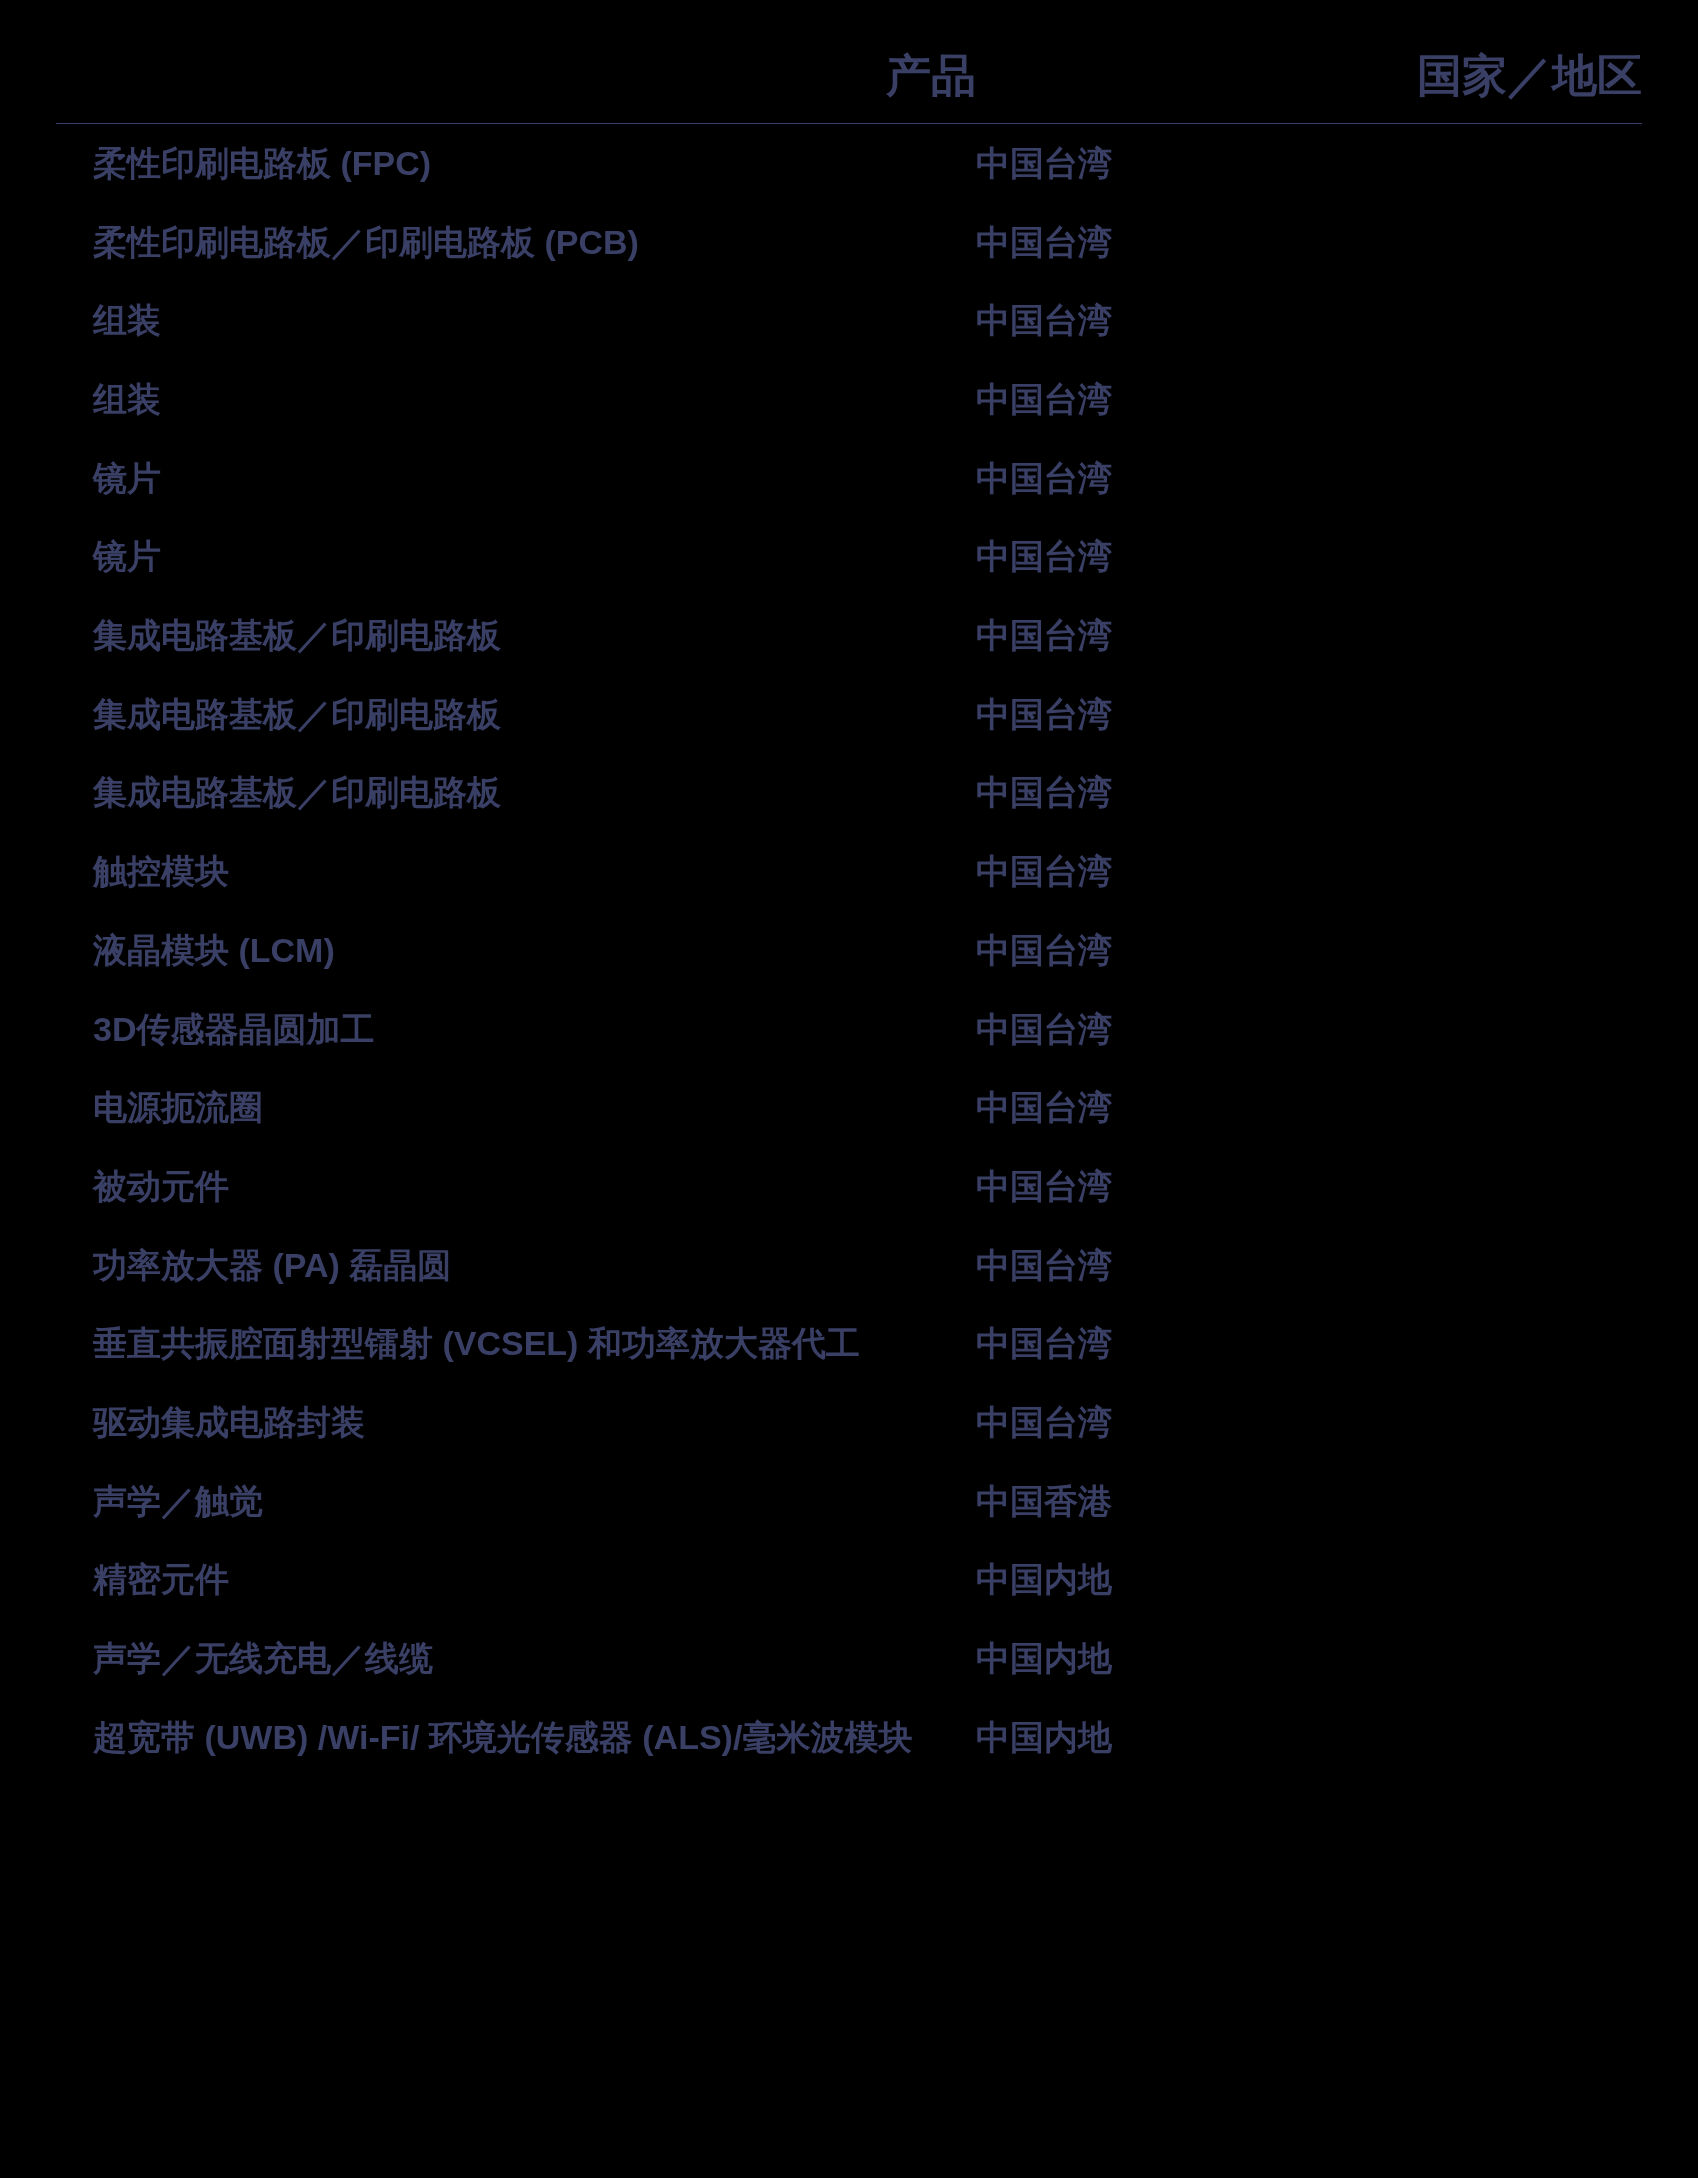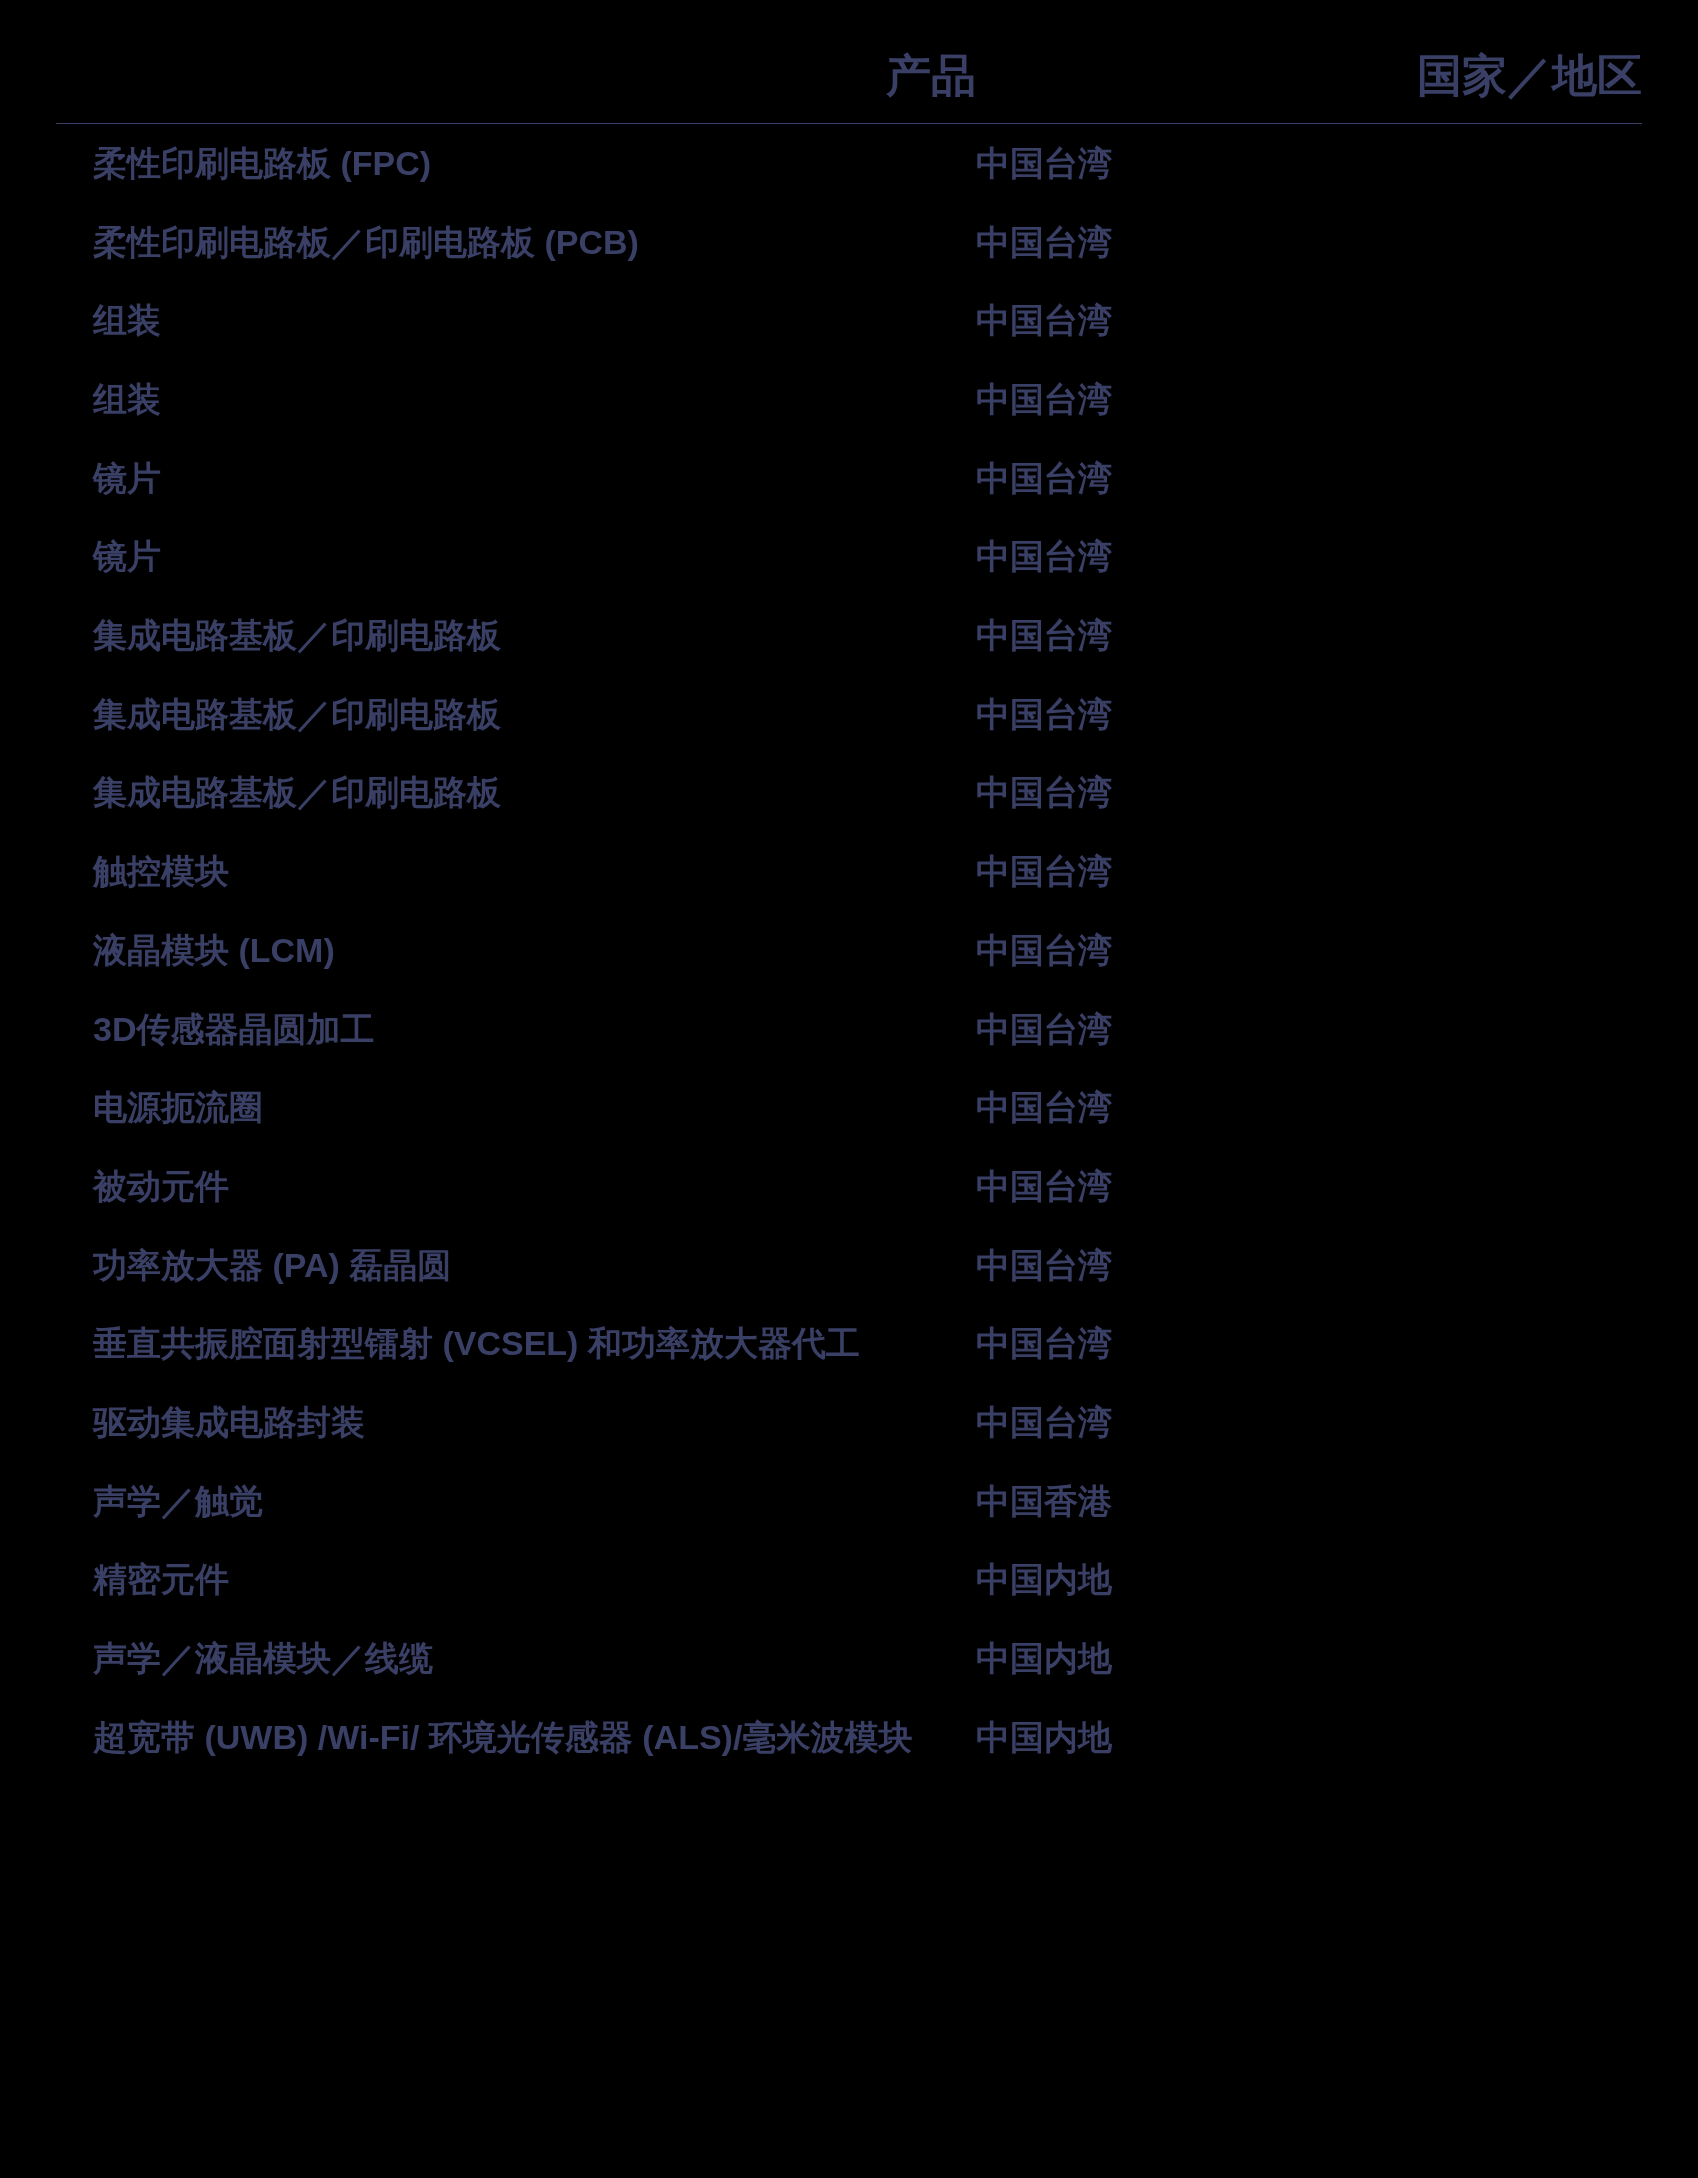--- a/index.html
+++ b/index.html
@@ -133,21 +133,21 @@
         </tr>
         <tr>
           <td class="col-product">声学／触觉</td>
           <td>中国香港</td>
         </tr>
         <tr>
           <td class="col-product">精密元件</td>
           <td>中国内地</td>
         </tr>
         <tr>
-          <td class="col-product">声学／液晶模块／线缆</td>
+          <td class="col-product">声学／无线充电／线缆</td>
           <td>中国内地</td>
         </tr>
         <tr>
           <td class="col-product">超宽带 (UWB) /Wi-Fi/ 环境光传感器 (ALS)/毫米波模块</td>
           <td>中国内地</td>
         </tr>
       </tbody>
   </table>
 </div>
 

